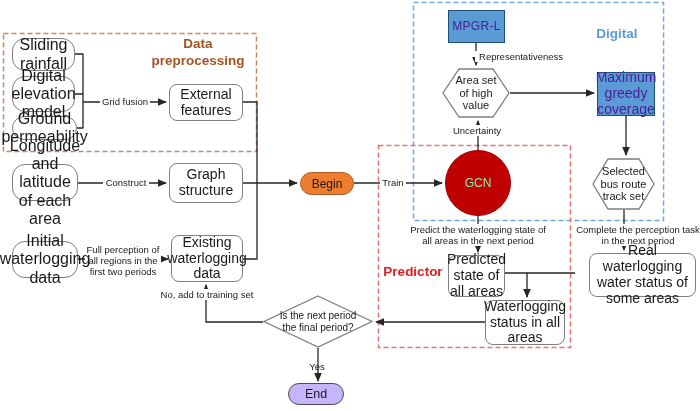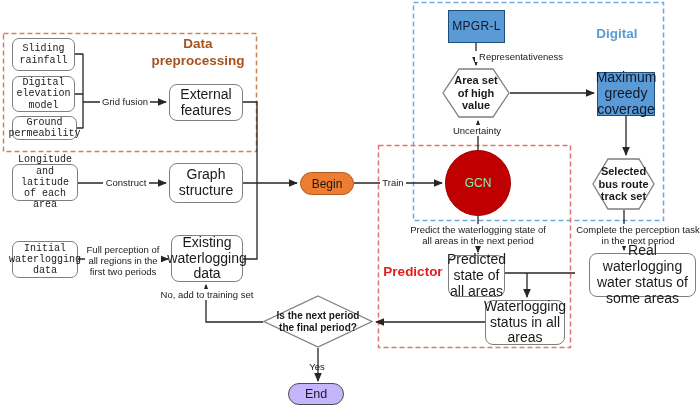--- a/index.html
+++ b/index.html
@@ -12,34 +12,34 @@
   .lbl{
     position:absolute;z-index:3;background:#fff;text-align:center;
     font-size:9.5px;line-height:1.18;white-space:pre-line;color:#1a1a1a;
   }
   .lbl.clear{background:transparent;}
   .node{
     position:absolute;z-index:4;display:flex;align-items:center;justify-content:center;
     text-align:center;white-space:pre-line;background:#fff;border:1.3px solid #7f7f7f;
     border-radius:8px;font-size:14px;line-height:1.13;
   }
-  .node.sm{font-size:10px;border-radius:7px;font-family:Liberation Mono, monospace;}
-  .node.blue{background:#5B9BD5;border:1.4px solid #1F4E79;border-radius:0;color:#0f172a;font-weight:500;}
+  .node.sm{font-size:16px;border-radius:13px;}
+  .node.blue{background:#5B9BD5;border:1.4px solid #1F4E79;border-radius:0;color:#4c1d95;font-weight:500;}
   .node.mpgr{font-size:12px;letter-spacing:.3px;}
   .capsule{
     position:absolute;z-index:4;display:flex;align-items:center;justify-content:center;
     font-size:12px;border-radius:12px;
   }
   .begin{background:#ED7D31;border:1.4px solid #AE5A21;}
   .end{background:#c4b5fd;border:1.4px solid #4d4d4d;font-size:12.5px;}
   .gcn{
     position:absolute;z-index:4;border-radius:50%;background:#C00000;border:1.5px solid #A00000;
     display:flex;align-items:center;justify-content:center;font-size:12px;color:#86efac;font-weight:500;
   }
-  .shape{position:absolute;z-index:4;font-weight:bold;}
+  .shape{position:absolute;z-index:4;}
   .shape svg{position:absolute;left:0;top:0;}
   .shape .shape-text{
     position:absolute;left:0;top:0;width:100%;height:100%;
     display:flex;align-items:center;justify-content:center;text-align:center;
     white-space:pre-line;font-size:11px;line-height:1.15;
   }
   .shape .shape-text.dmd{font-size:10px;}
   .group-title{
     position:absolute;z-index:3;text-align:center;white-space:pre-line;
     font-size:13.5px;font-weight:600;line-height:1.25;

